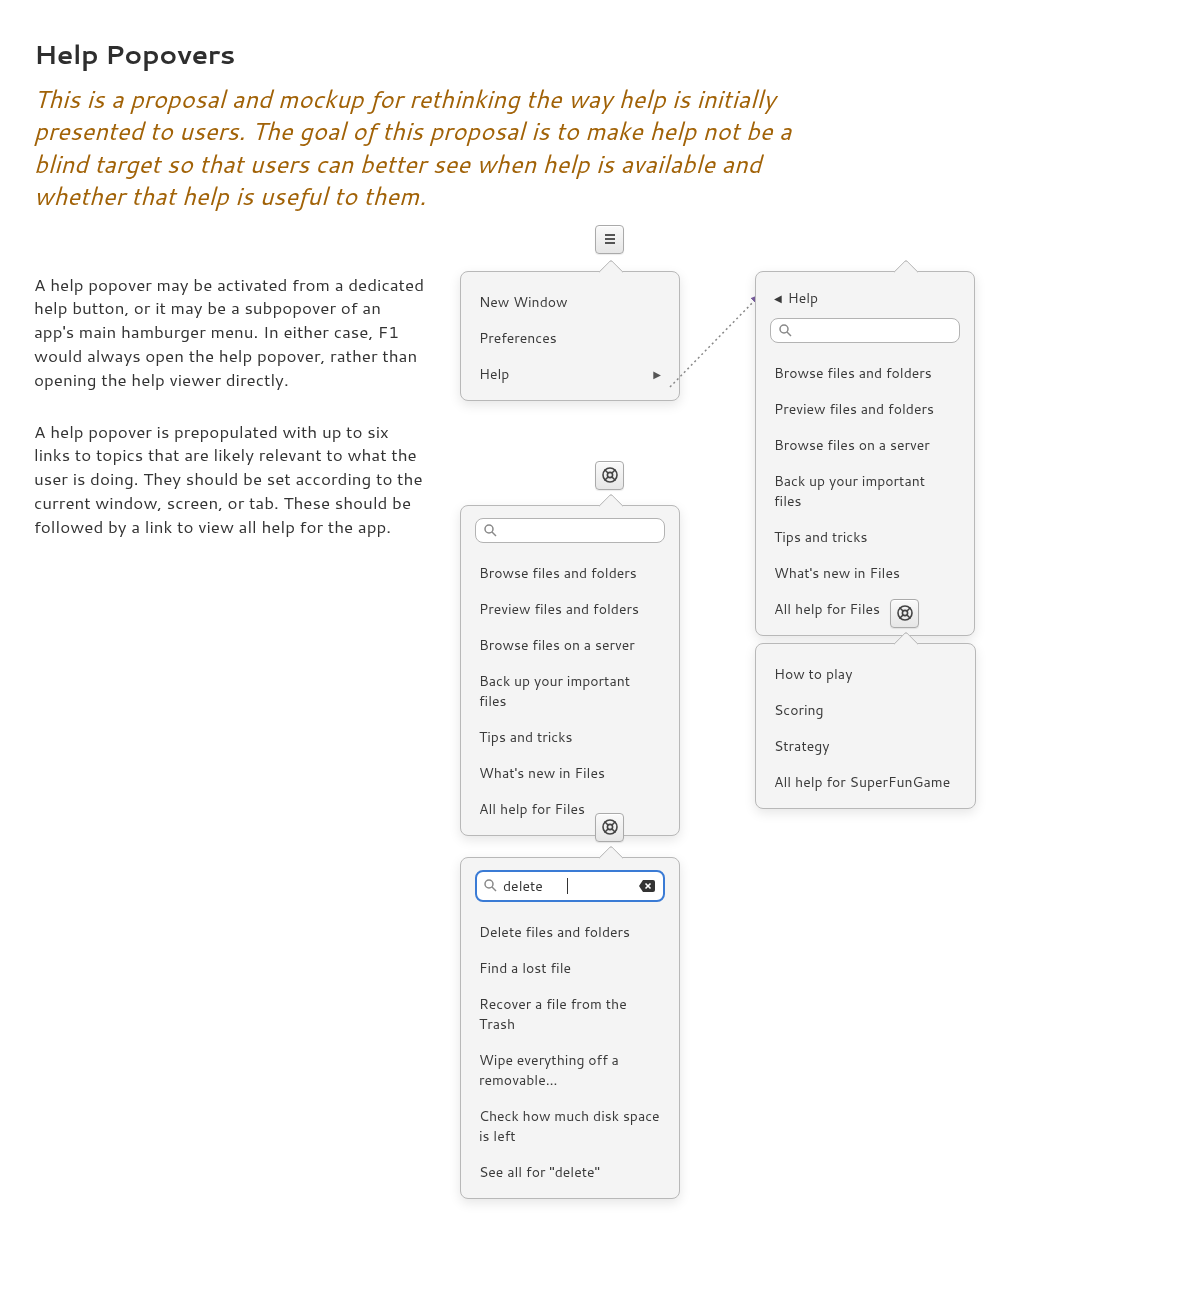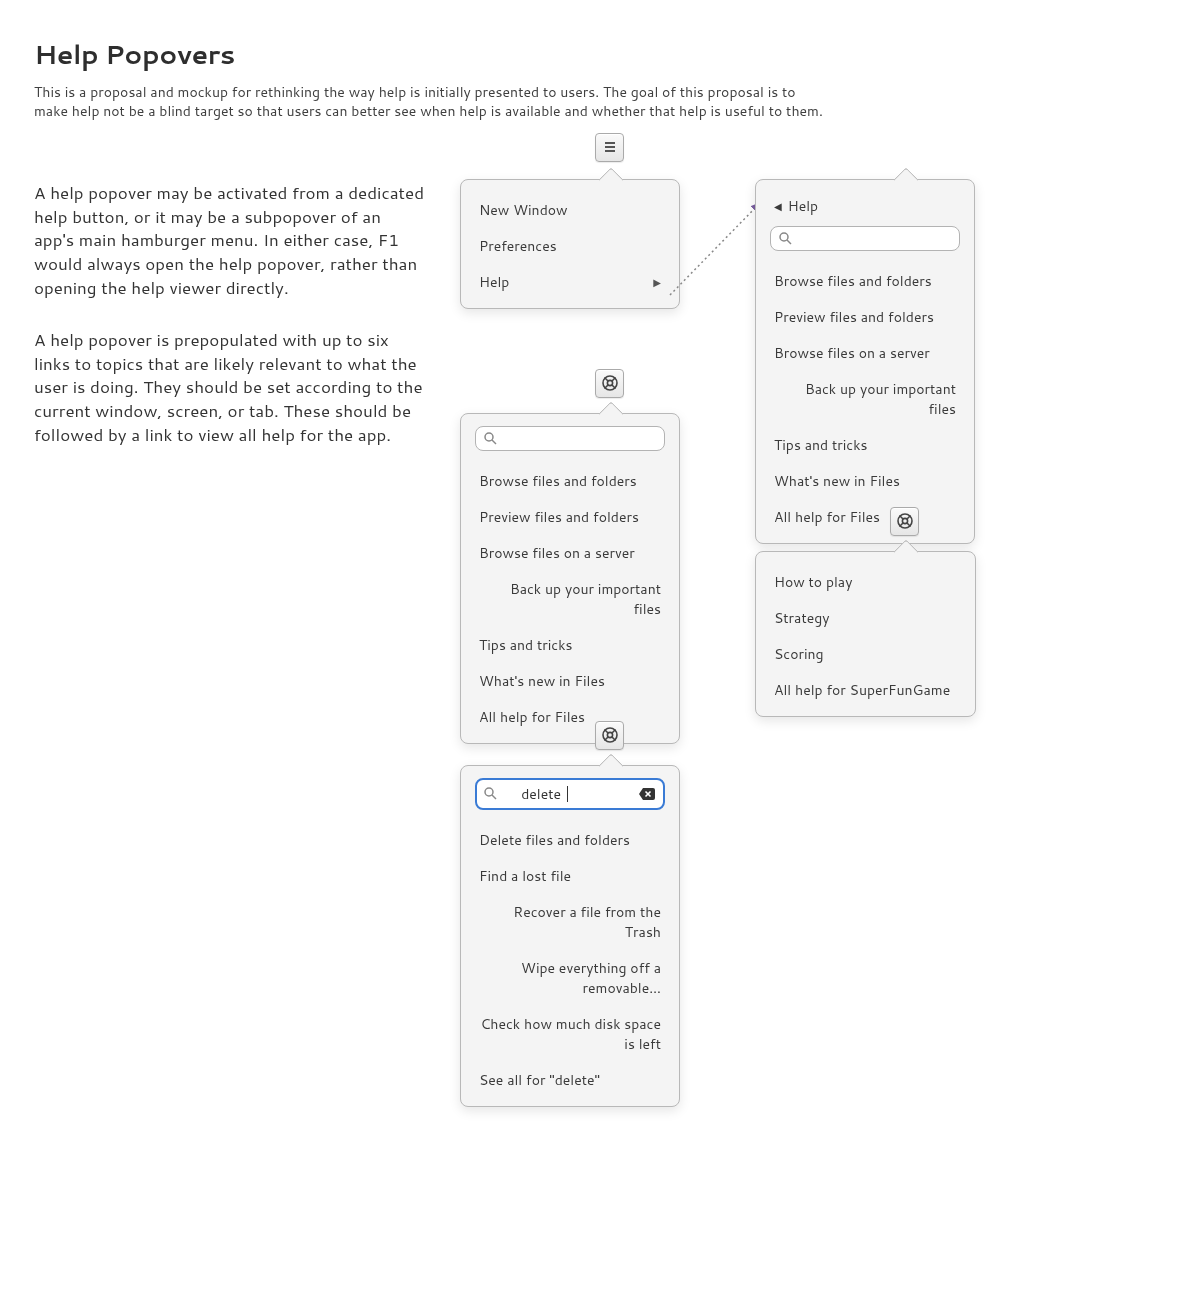--- a/index.html
+++ b/index.html
@@ -14,25 +14,26 @@
   .page {
     padding: 34px 34px 40px 34px;
   }
   h1 {
     font-size: 27px;
     font-weight: 800;
     margin: 0 0 10px 0;
     letter-spacing: -0.5px;
   }
   .intro {
-    font-size: 14px;
+    font-size: 24px;
     line-height: 1.35;
     max-width: 790px;
     margin-bottom: 60px;
-    color: #404040;
+    color: #a16207;
+    font-style: italic;
   }
   .columns {
     display: flex;
     gap: 26px;
     align-items: flex-start;
     margin-top: 20px;
   }
   .left {
     width: 390px;
     flex-shrink: 0;
@@ -74,21 +75,21 @@
     position: absolute;
     top: -9px;
     width: 18px;
     height: 18px;
     background: #f4f4f4;
     border-left: 1px solid #b8b8b8;
     border-top: 1px solid #b8b8b8;
     transform: rotate(45deg);
     border-top-left-radius: 3px;
   }
-  .pop-body { padding: 12px 14px 8px 14px; text-align: right; }
+  .pop-body { padding: 12px 14px 8px 14px; }
   .pop-item {
     font-size: 14px;
     color: #3a3a3a;
     padding: 8px 4px;
     border-radius: 4px;
     display: flex;
     align-items: center;
     gap: 6px;
   }
   .pop-item .chev {
@@ -280,24 +281,24 @@
         </svg>
       </div>
 
       <div class="popover" style="left:305px; top:370px; width:221px;">
         <div class="arrow" style="left:141px;"></div>
         <div class="pop-body">
           <div class="pop-item">
               <span>How to play</span>
             </div>
           <div class="pop-item">
+              <span>Scoring</span>
+            </div>
+          <div class="pop-item">
               <span>Strategy</span>
-            </div>
-          <div class="pop-item">
-              <span>Scoring</span>
             </div>
           <div class="pop-item">
               <span>All help for SuperFunGame</span>
             </div>
         </div>
       </div>
 
       <div class="trigger" style="left:145px; top:540px;">
         <svg width="16" height="16" viewBox="0 0 16 16">
           <circle cx="8" cy="8" r="7" fill="none" stroke="#444" stroke-width="1.6"></circle>

